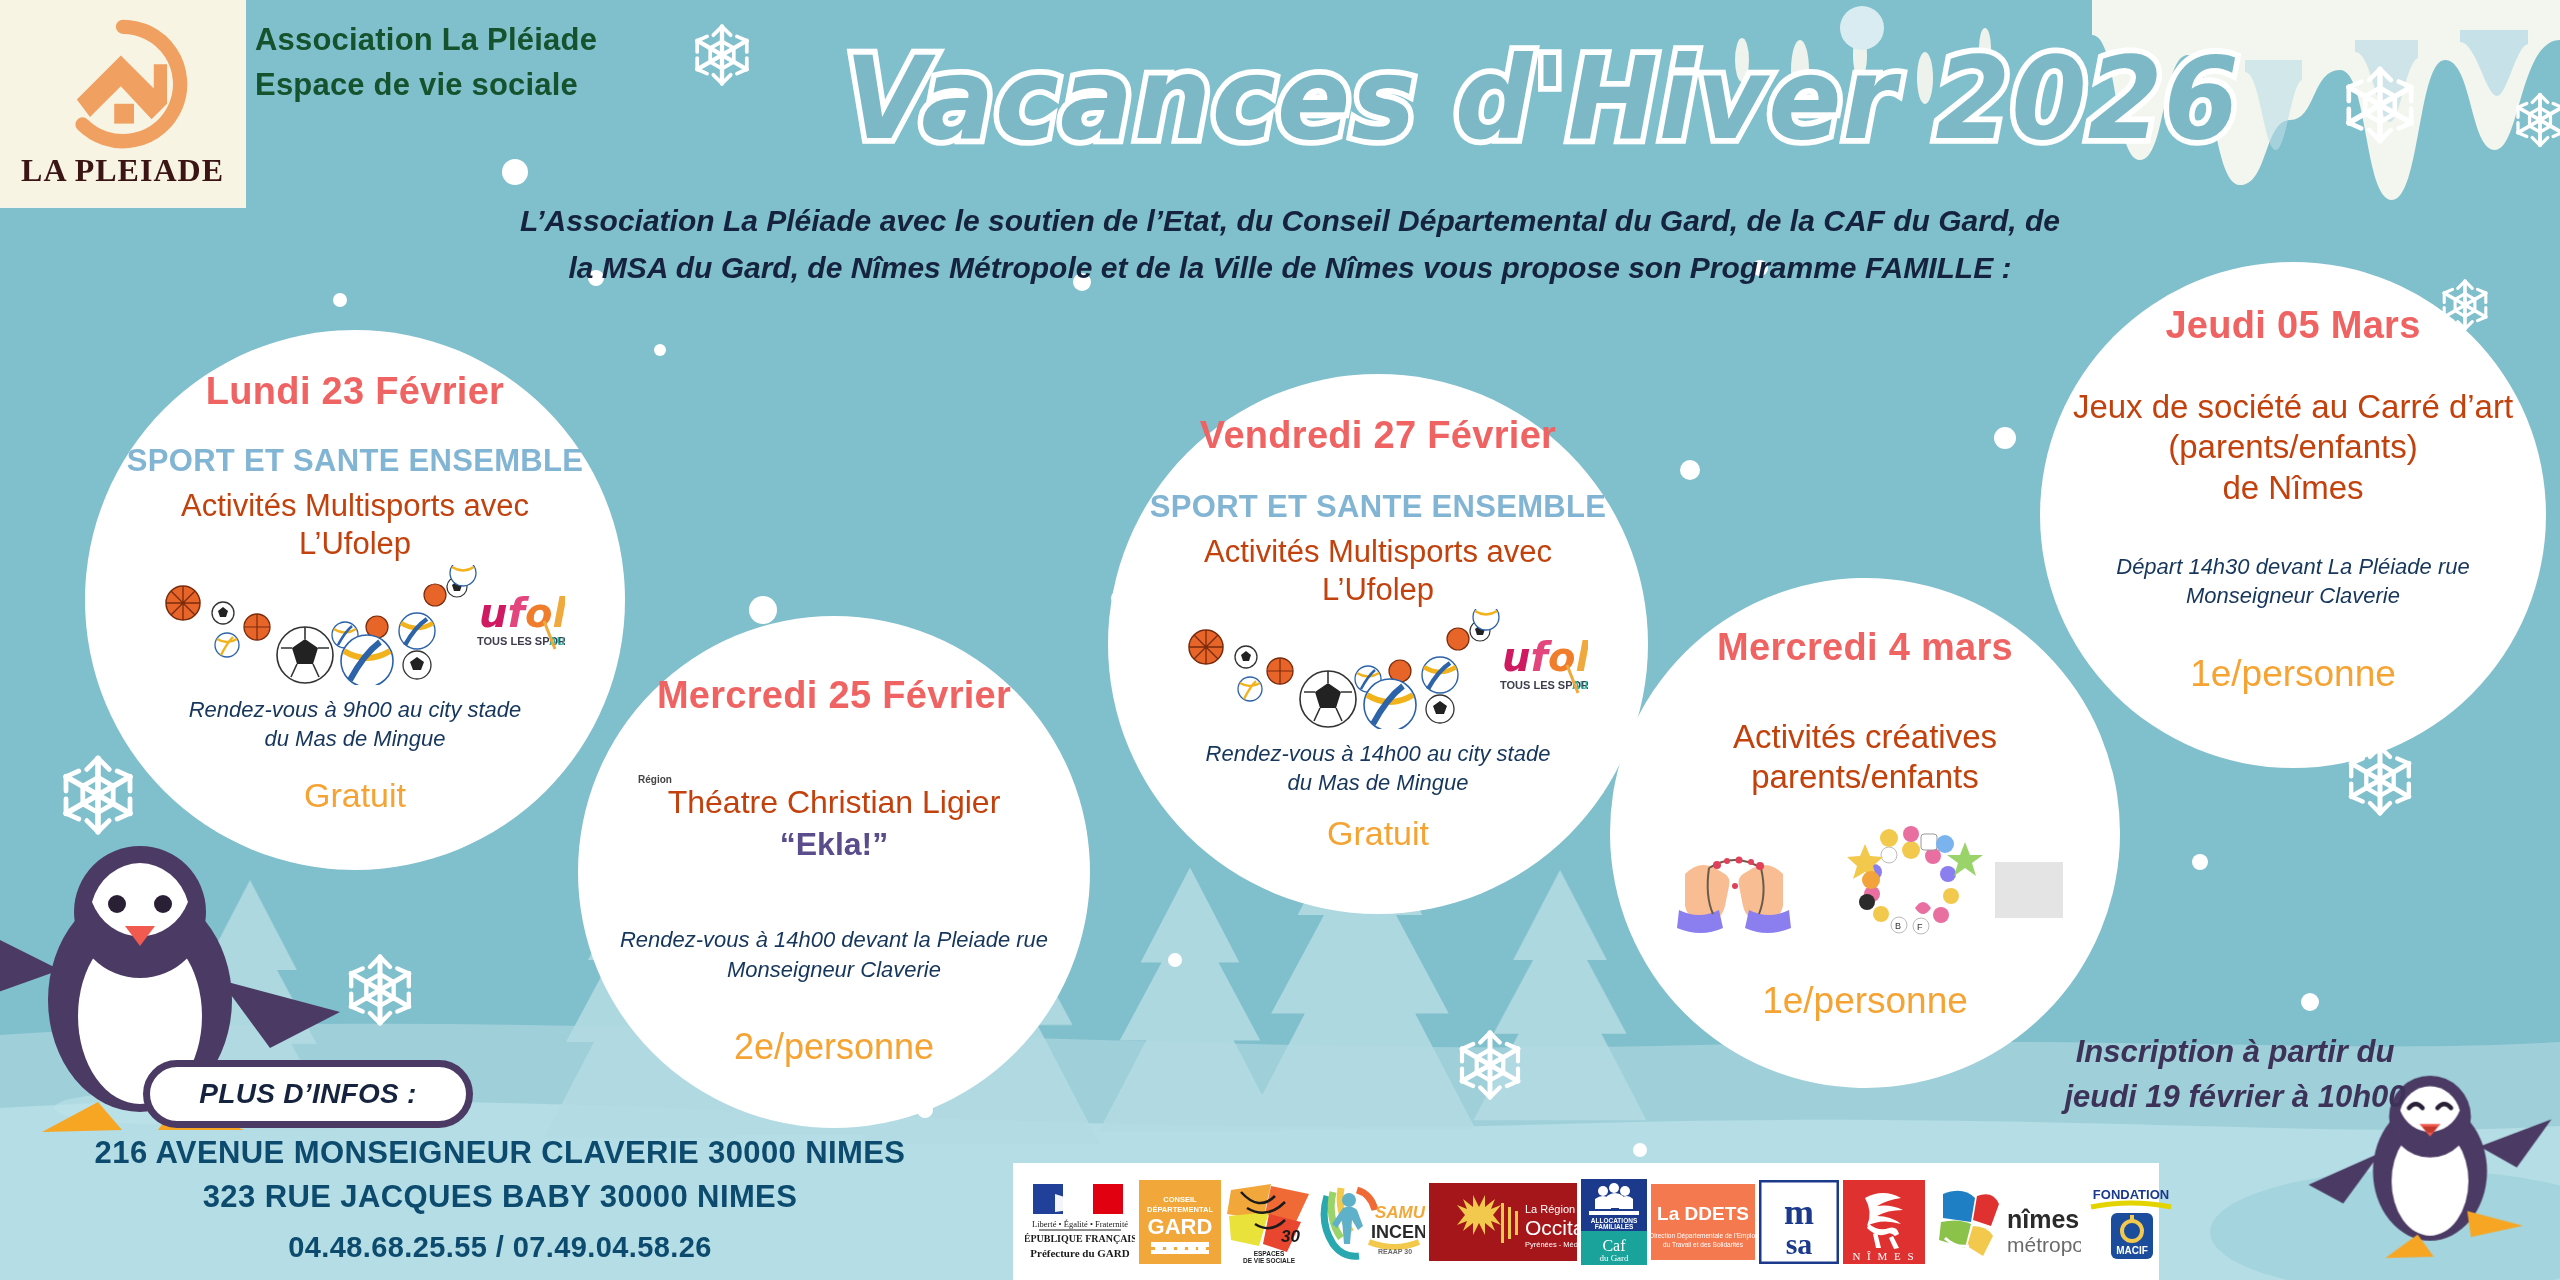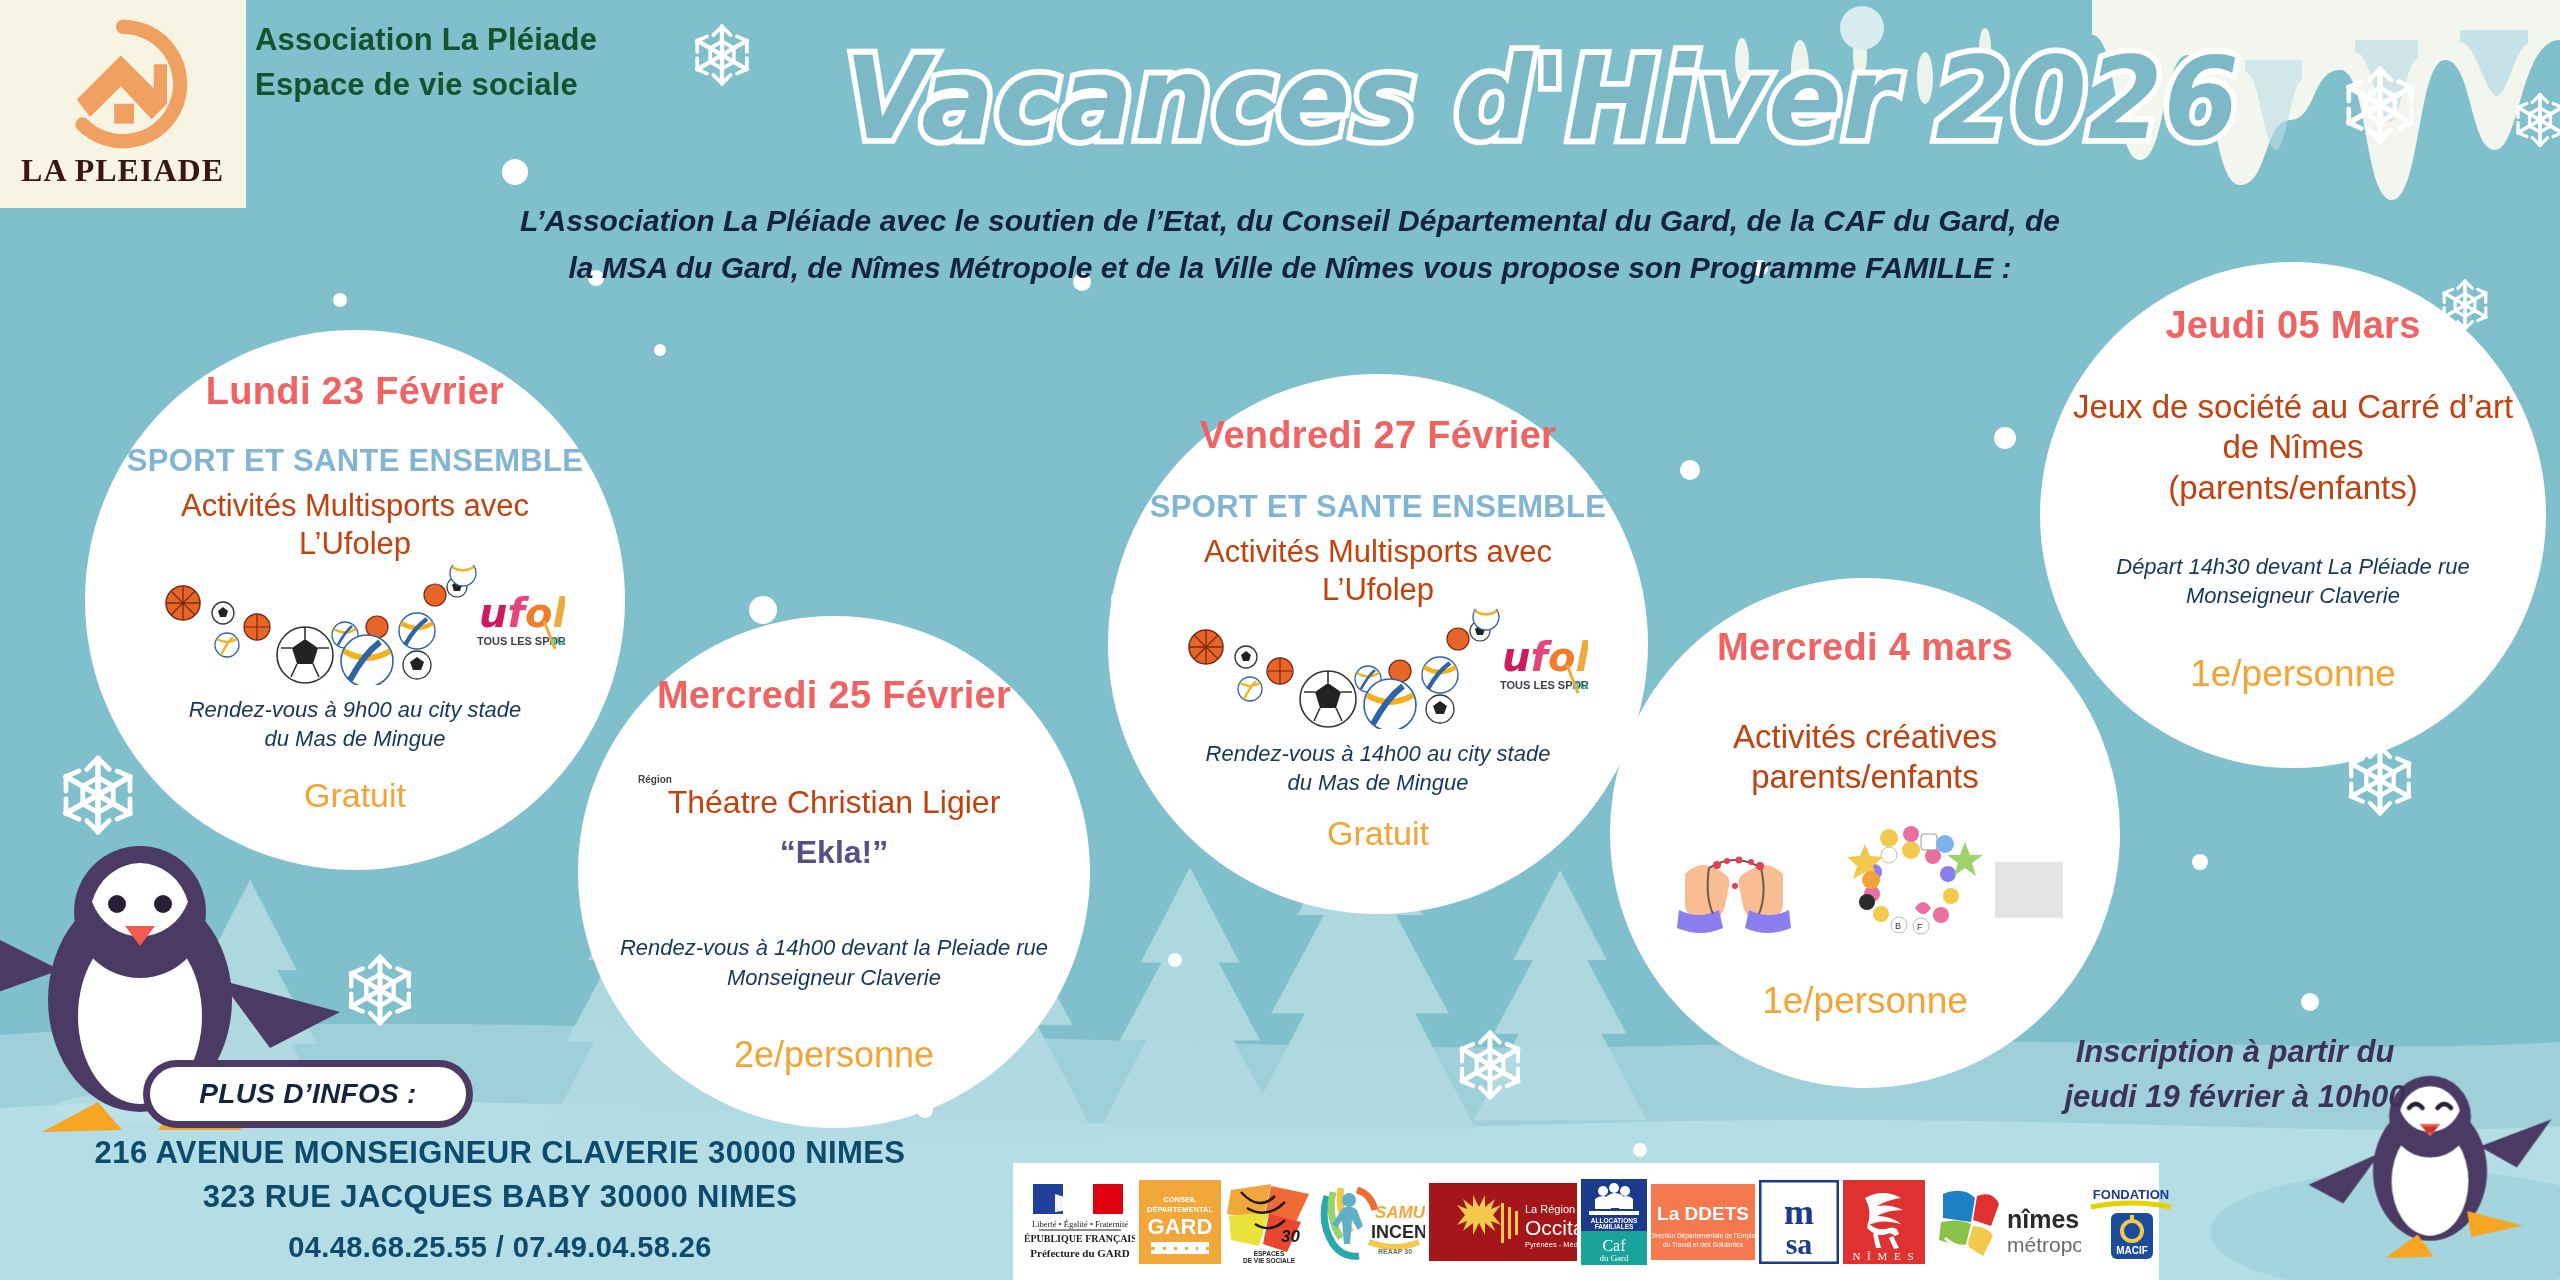--- a/index.html
+++ b/index.html
@@ -132,21 +132,21 @@
   #c1 .ev-kicker { font-size: 31px; margin-top: 30px; }
   #c1 .ev-title  { font-size: 31px; margin-top: 8px; }
   #c1 .sports-art{ margin-top: 2px; }
   #c1 .ev-meet   { font-size: 22px; margin-top: 10px; }
   #c1 .ev-price  { font-size: 34px; margin-top: 22px; }
 
   
   #c2 { left: 578px; top: 616px; width: 512px; height: 512px; }
   #c2 .ev-date  { font-size: 38px; margin-top: 58px; }
   #c2 .ev-title { font-size: 32px; margin-top: 66px; }
-  #c2 .ev-sub   { font-size: 32px; font-weight: bold; color: #5b4c8c; margin-top: 12px; }
+  #c2 .ev-sub   { font-size: 32px; font-weight: bold; color: #5b4c8c; margin-top: 4px; }
   #c2 .ev-meet  { font-size: 22px; margin-top: 62px; }
   #c2 .ev-price { font-size: 36px; margin-top: 42px; }
 
   
   #c3 { left: 1108px; top: 374px; width: 540px; height: 540px; }
   #c3 .ev-date   { font-size: 38px; margin-top: 40px; }
   #c3 .ev-kicker { font-size: 31px; margin-top: 32px; }
   #c3 .ev-title  { font-size: 31px; margin-top: 8px; }
   #c3 .ev-meet   { font-size: 22px; margin-top: 10px; }
   #c3 .ev-price  { font-size: 34px; margin-top: 16px; }
@@ -647,22 +647,22 @@
       </g>
       <rect x="330" y="46" width="68" height="56" fill="#e4e4e4"></rect>
     </svg>
     <div class="ev-price">1e/personne</div>
   </div>
 
   <div class="circle" id="c5">
     <div class="ev-date">Jeudi 05 Mars</div>
     <div class="ev-title">
       <div>Jeux de société au Carré d’art</div>
+      <div>(parents/enfants)</div>
       <div>de Nîmes</div>
-      <div>(parents/enfants)</div>
     </div>
     <div class="ev-meet">
       <div>Départ 14h30 devant La Pléiade rue</div>
       <div>Monseigneur Claverie</div>
     </div>
     <div class="ev-price">1e/personne</div>
   </div>
 
   <div class="pill">
     <span>PLUS D’INFOS :</span>

